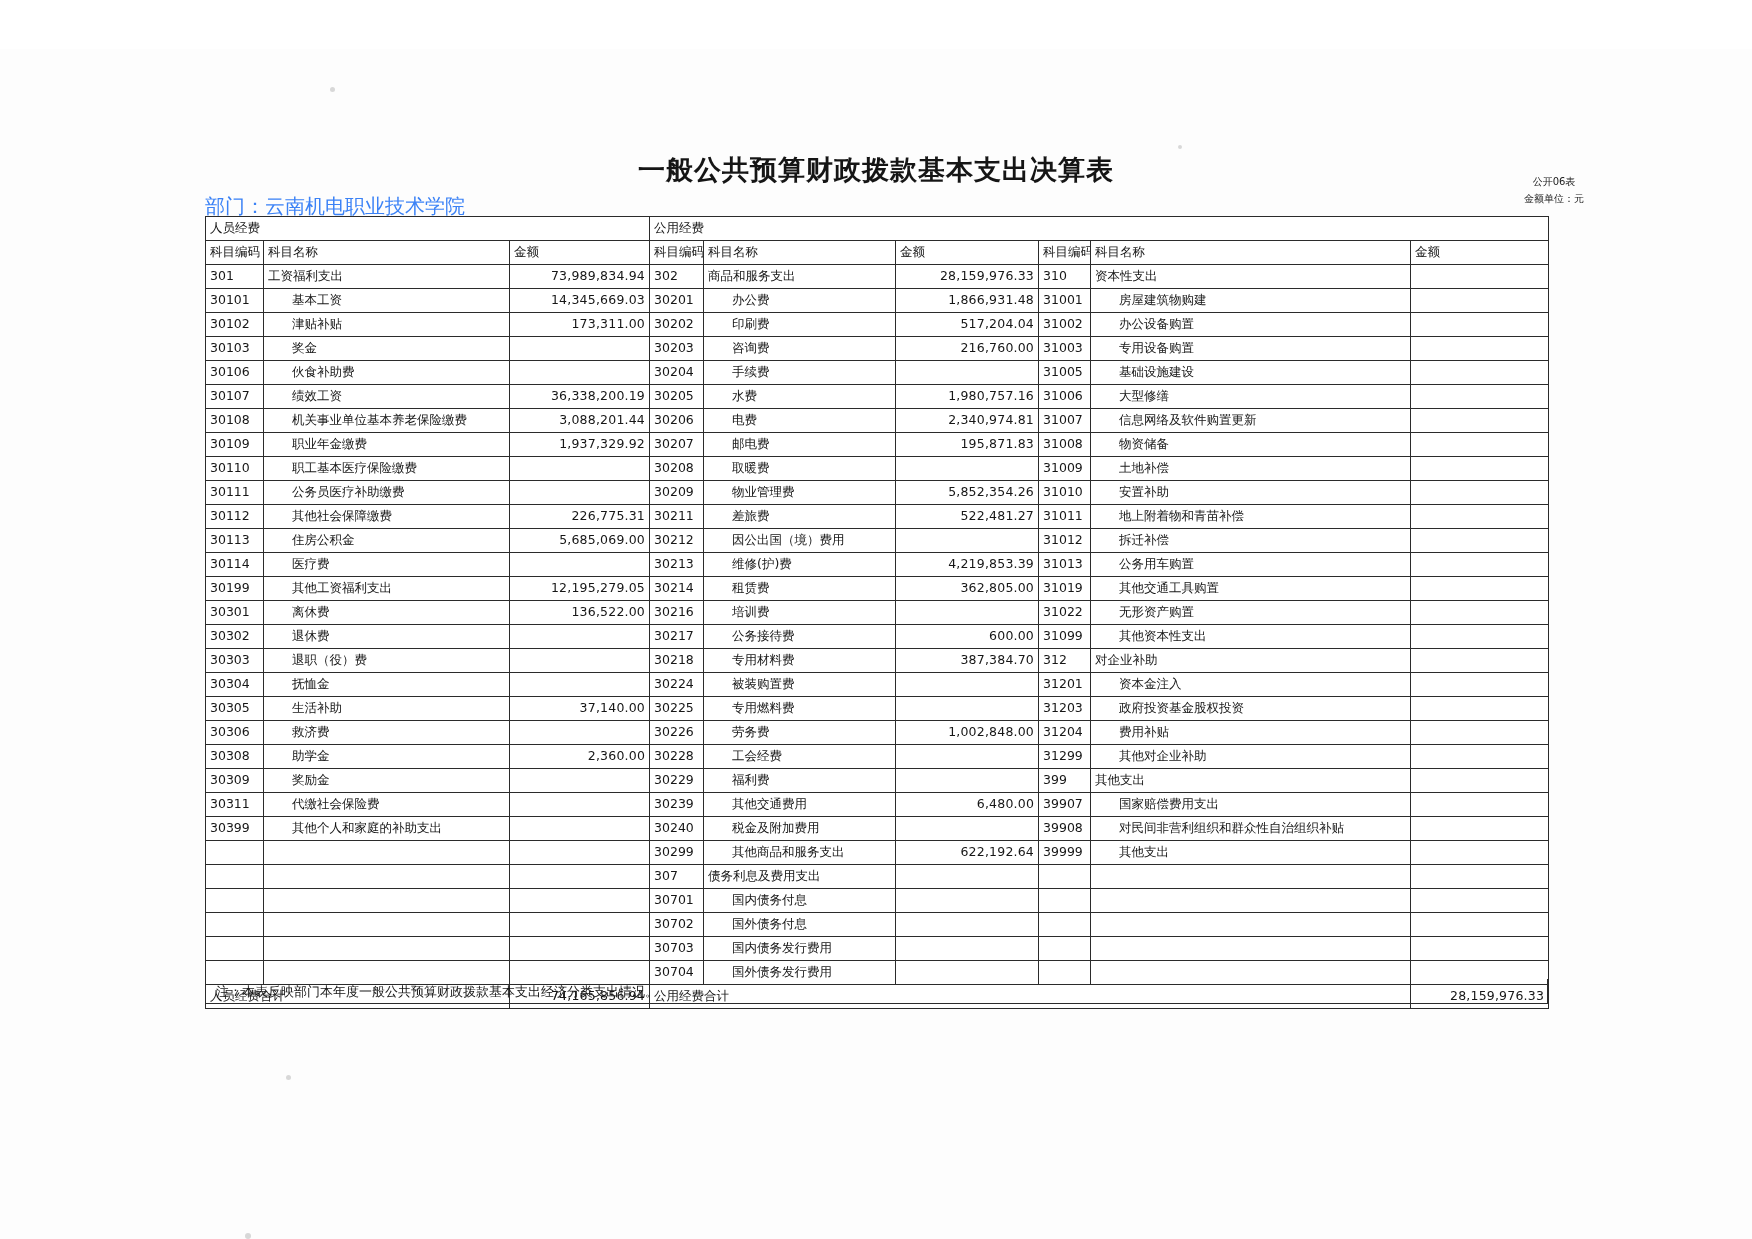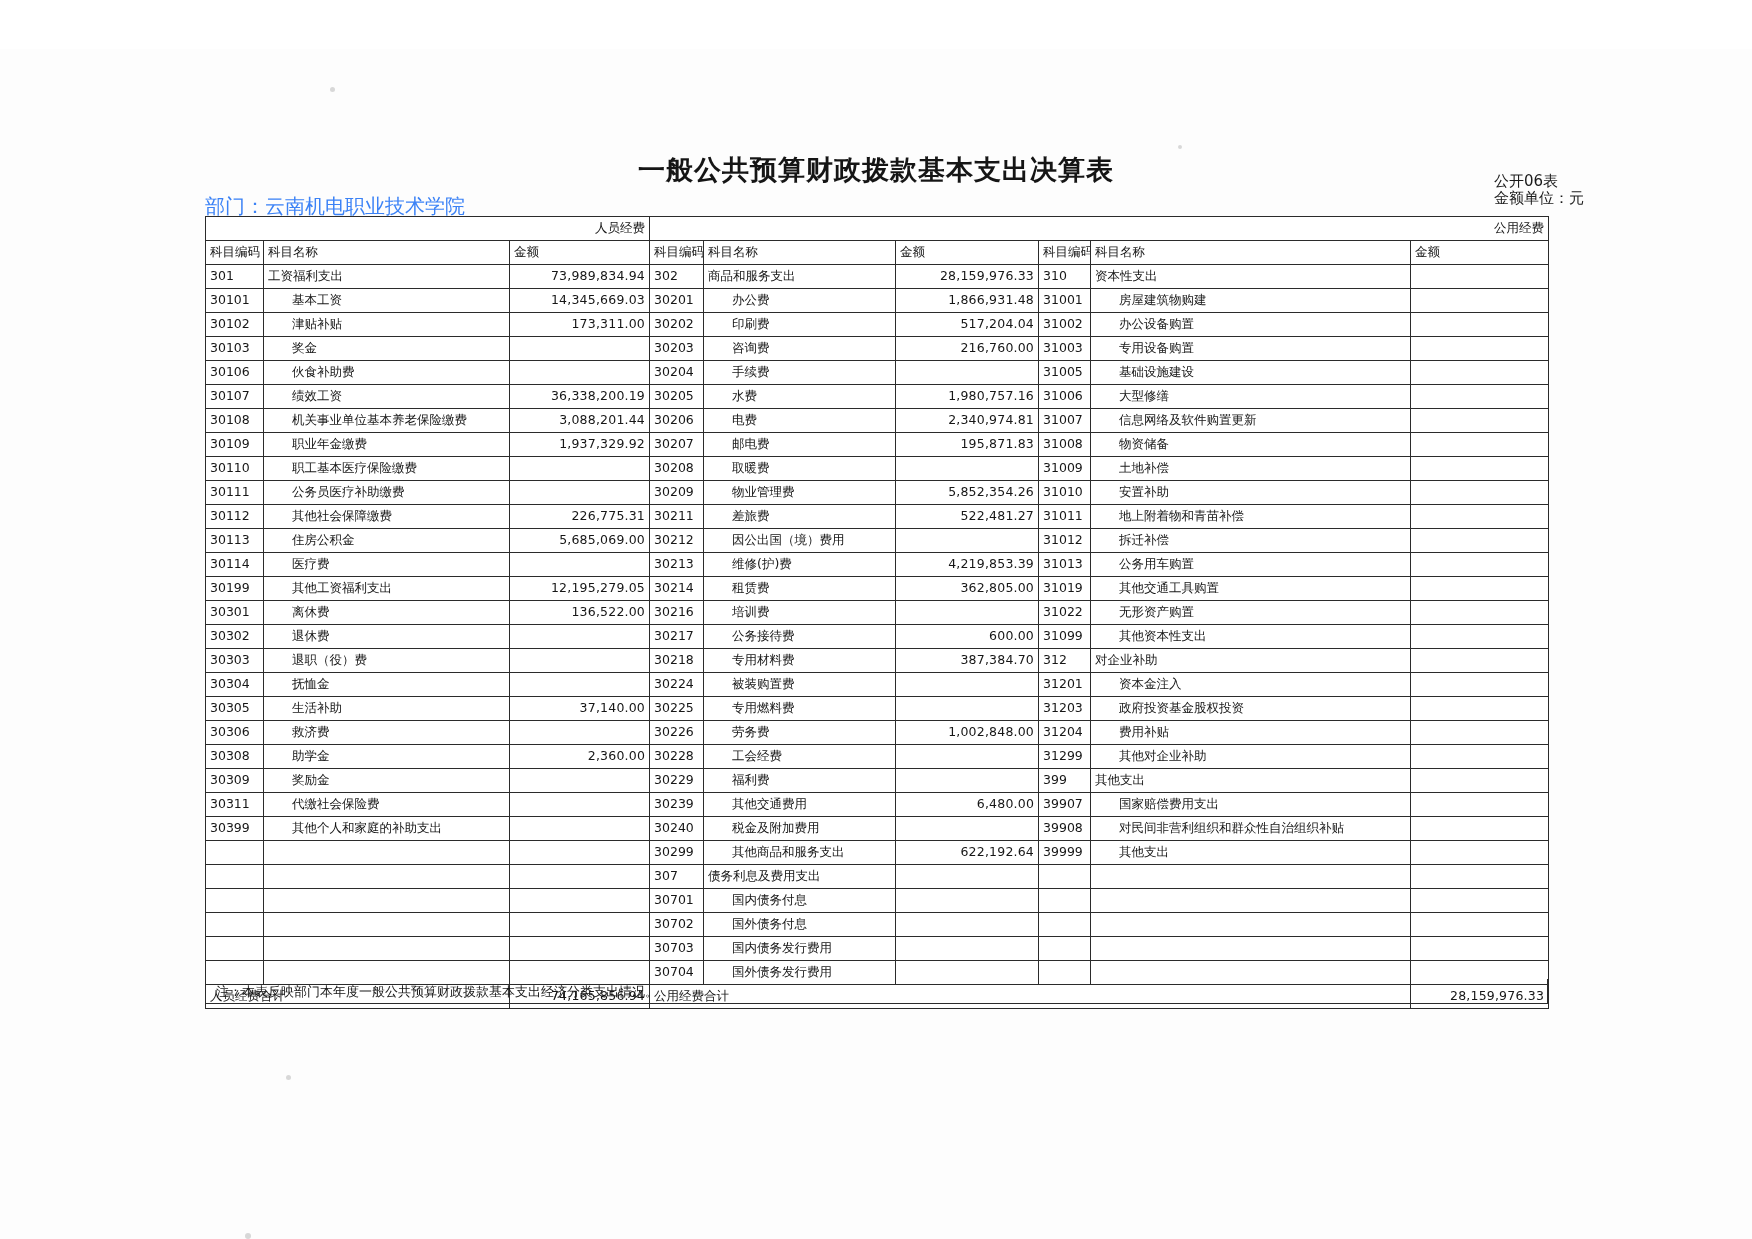--- a/index.html
+++ b/index.html
@@ -38,22 +38,22 @@
     text-align: center;
     font-size: 27px;
     font-weight: bold;
     letter-spacing: 1px;
     color: #151515;
   }
   .corner-note {
     position: absolute;
     right: 168px;
     top: 124px;
-    text-align: left;
-    font-size: 15px;
+    text-align: center;
+    font-size: 10px;
     line-height: 17px;
     color: #1a1a1a;
   }
   .dept-line {
     position: absolute;
     left: 205px;
     top: 144px;
     font-size: 20px;
     color: #3b82f6;
     border-bottom: 1px solid #6d6d6d;
@@ -73,21 +73,21 @@
     font-size: 12.5px;
     font-weight: normal;
     height: 23px;
     padding: 0 4px;
     color: #161616;
     line-height: 1.15;
     overflow: hidden;
     white-space: nowrap;
   }
   .grp-hdr {
-    text-align: right;
+    text-align: left;
     font-size: 13px;
     height: 21px;
     border-top: 1px solid #2b2b2b;
   }
   .col-hdr {
     height: 42px;
     font-size: 13px;
     vertical-align: middle;
   }
   .c-code { text-align: left; padding-left: 5px; }

